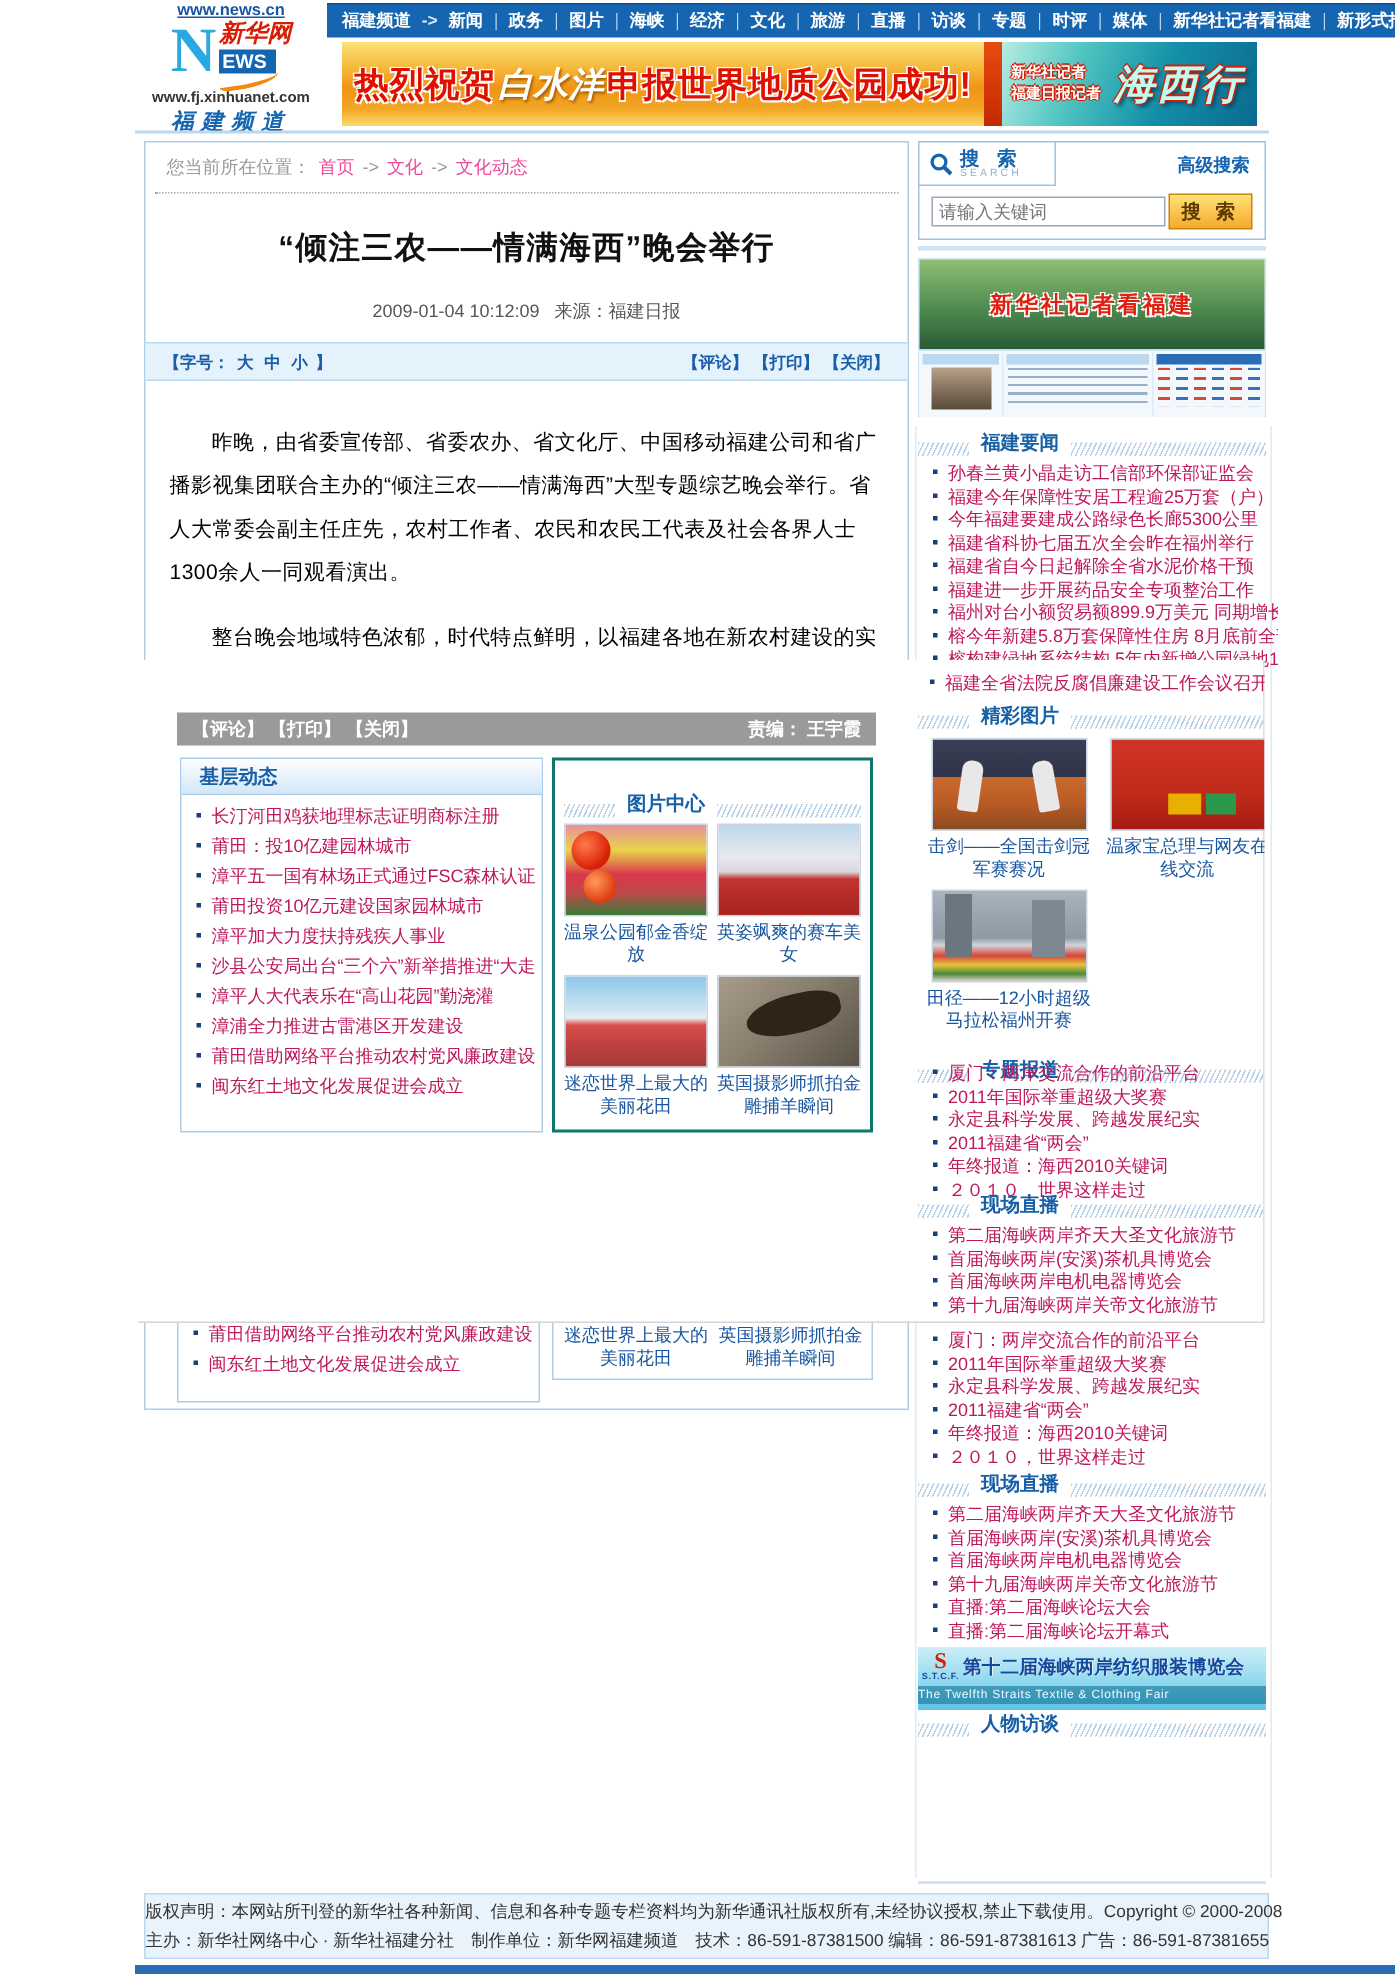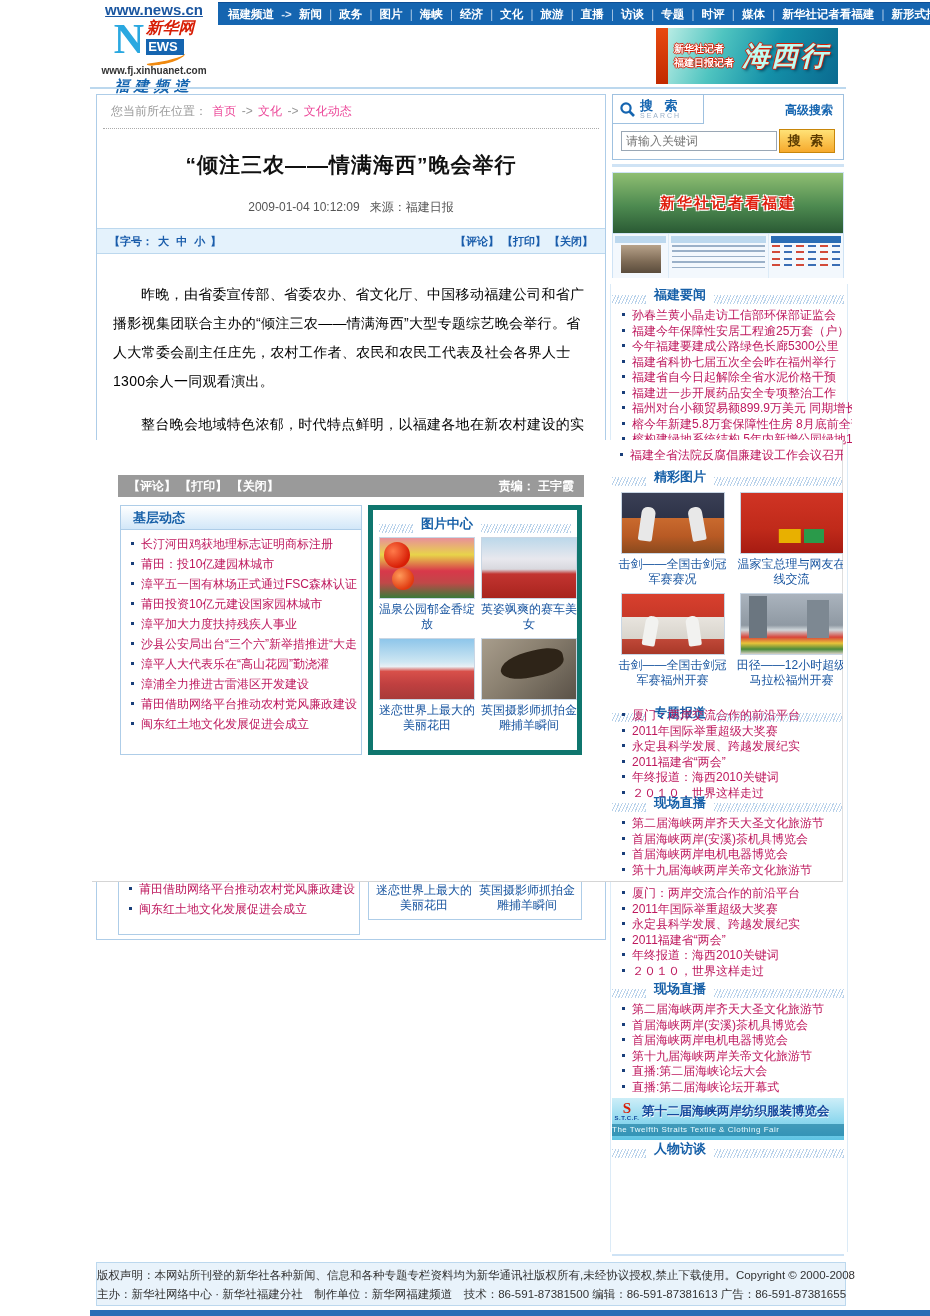--- a/index.html
+++ b/index.html
@@ -2,21 +2,21 @@
 <html><head>
 <meta charset="utf-8">
 <style>
   html,body{margin:0;padding:0;background:#fff;}
   body{font-family:"Liberation Sans","DejaVu Sans",sans-serif;}
   #page{position:relative;width:930px;height:1316px;background:#fff;overflow:hidden;}
   .abs{position:absolute;}
 
   
   #logo-box{left:90px;top:0;width:128px;height:86px;text-align:center;}
-  #logo-url-top{font-size:15px;font-weight:bold;color:#1a56a0;text-decoration:underline;margin-top:1px;}
+  #logo-url-top{font-size:11px;font-weight:bold;color:#1a56a0;text-decoration:underline;margin-top:1px;}
   .logo-mark{display:flex;justify-content:center;align-items:flex-start;height:44px;margin-top:1px;}
   .logo-n{color:#2aa8e0;font-size:42px;font-weight:bold;line-height:40px;font-family:"Liberation Serif",serif;}
   .logo-right{margin-left:2px;text-align:left;}
   .logo-cn{color:#d81e06;font-size:16px;font-weight:bold;font-style:italic;line-height:17px;}
   .logo-ews{background:#1565b0;color:#fff;font-size:13px;font-weight:bold;padding:0 6px 1px 2px;line-height:15px;display:inline-block;}
   .logo-swoosh{width:40px;height:8px;border-bottom:3px solid #f08a10;border-radius:0 0 100% 30%;transform:rotate(-8deg);margin-top:-2px;}
   #logo-url-bottom{font-size:10px;font-weight:bold;color:#333;margin-top:2px;}
   #logo-channel{font-size:15px;font-weight:bold;font-style:italic;color:#1565b0;letter-spacing:5px;margin-top:1px;}
 
   #nav{left:218px;top:2px;width:712px;height:23px;background:#1565b0;border-top:1px solid #0d4f96;color:#fff;
@@ -158,21 +158,21 @@
 
   
   #overlay{left:92px;top:440px;width:751px;height:442px;background:#fff;z-index:10;
     border-right:1px solid #dedede;border-bottom:1px solid #d5d5d5;box-sizing:border-box;}
   .ov-graybar{position:absolute;left:26px;top:35px;width:466px;height:22px;background:#9a9a9a;color:#fff;
     font-size:12px;font-weight:bold;display:flex;justify-content:space-between;align-items:center;padding:0 10px;box-sizing:border-box;}
   .ov-graybar .act{cursor:pointer;}
   .ov-grassroots{position:absolute;left:28px;top:65px;width:242px;height:250px;border:1px solid #aecde8;box-sizing:border-box;}
   .box-h{height:23px;background:linear-gradient(180deg,#ffffff,#d2e7f8);border-bottom:1px solid #aecde8;
     color:#1760a8;font-weight:bold;font-size:13px;line-height:23px;padding-left:12px;}
-  .ov-photos{position:absolute;left:276px;top:65px;width:214px;height:250px;border:5px solid #0f766e;box-sizing:border-box;padding-top:5px;}
+  .ov-photos{position:absolute;left:276px;top:65px;width:214px;height:250px;border:2px solid #0f766e;box-sizing:border-box;padding-top:20px;}
   .ov-photos .sec-h{margin:2px 6px 0 6px;}
   .ov-side{position:absolute;left:518px;top:0;width:233px;height:442px;overflow:hidden;}
   .ov-lastnews{position:absolute;left:0;top:8px;width:232px;}
   .ov-ph2-h{position:absolute;left:2px;top:30px;width:230px;}
   .ov-ph2-grid{position:absolute;left:0px;top:48px;width:232px;}
   .ov-special-h{position:absolute;left:2px;top:266px;width:230px;}
   .ov-special-list{position:absolute;left:2px;top:264px;width:230px;}
   .ov-live-h{position:absolute;left:2px;top:356px;width:230px;}
   .ov-live-list{position:absolute;left:2px;top:372px;width:230px;}
 
@@ -202,20 +202,23 @@
     <div id="logo-url-bottom">www.fj.xinhuanet.com</div>
     <div id="logo-channel">福建频道</div>
   </div>
 
   <div class="abs" id="nav">
     <span class="nav-home">福建频道</span>
     <span class="nav-arrow">-&gt;</span>
     <span><span class="nav-i">新闻</span><span class="nav-i">政务</span><span class="nav-i">图片</span><span class="nav-i">海峡</span><span class="nav-i">经济</span><span class="nav-i">文化</span><span class="nav-i">旅游</span><span class="nav-i">直播</span><span class="nav-i">访谈</span><span class="nav-i">专题</span><span class="nav-i">时评</span><span class="nav-i">媒体</span><span class="nav-i">新华社记者看福建</span><span class="nav-i">新形式报道中心</span></span>
   </div>
 
+  <div class="abs" id="banner-gold">
+    <span class="bg-text"><span>热烈祝贺</span><span class="bg-hi">白水洋</span><span>申报世界地质公园成功!</span></span>
+  </div>
   <div class="abs" id="banner-strip"></div>
   <div class="abs" id="banner-haixi">
     <span class="hx-left">
       <div>新华社记者</div>
       <div>福建日报记者</div>
     </span>
     <span class="hx-title">海西行</span>
   </div>
   <div class="abs" id="header-line"></div>
 
@@ -440,24 +443,20 @@
       <div class="pgrid ov-ph2-grid">
         <div class="pcell">
           <div class="pimg w104 ph-fencing1"></div>
           <div class="pcap">击剑——全国击剑冠军赛赛况</div>
         </div>
         <div class="pcell">
           <div class="pimg w104 ph-wen"></div>
           <div class="pcap">温家宝总理与网友在线交流</div>
         </div>
         <div class="pcell">
-          <div class="pimg w104 ph-fencing2"></div>
-          <div class="pcap">击剑——全国击剑冠军赛福州开赛</div>
-        </div>
-        <div class="pcell">
           <div class="pimg w104 ph-marathon"></div>
           <div class="pcap">田径——12小时超级马拉松福州开赛</div>
         </div>
       </div>
 
       <div class="sec-h ov-special-h">
         <span class="hl"></span>
         <span class="t">专题报道</span>
         <span class="hr"></span>
       </div>

